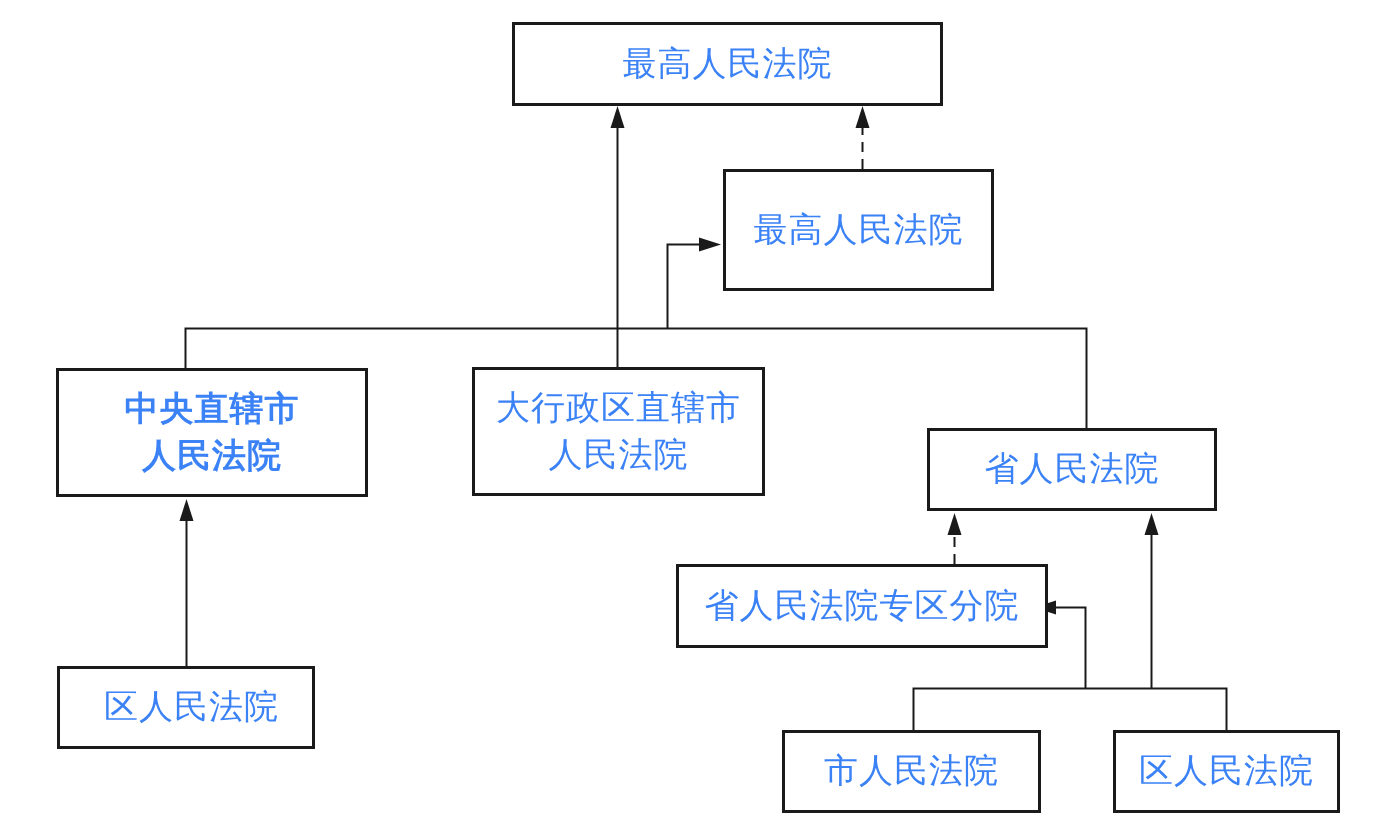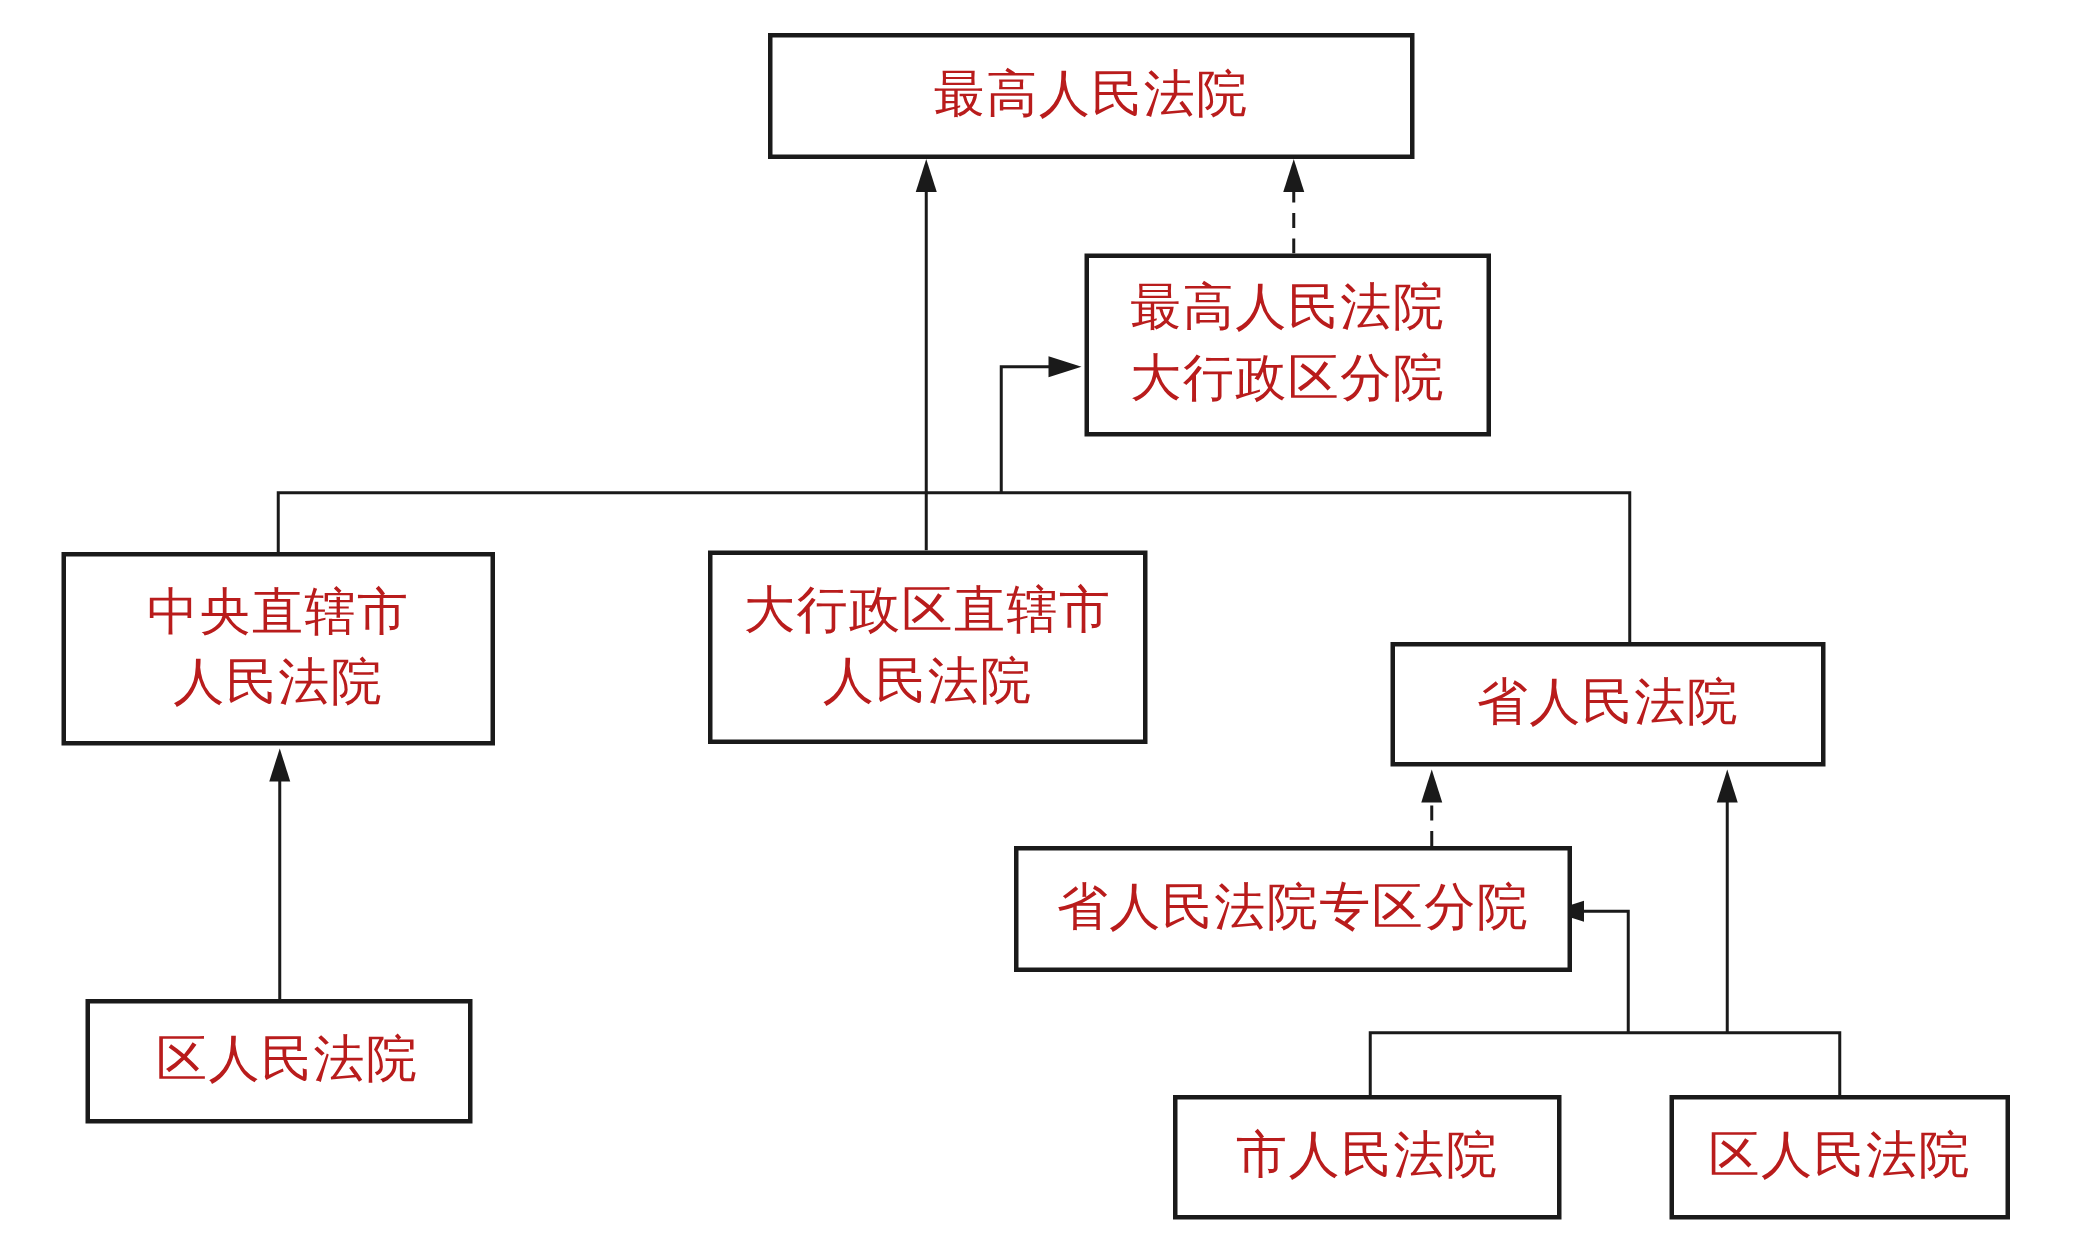--- a/index.html
+++ b/index.html
@@ -19,29 +19,29 @@
   .node {
     position: absolute;
     box-sizing: border-box;
     border: 3.5px solid #1a1a1a;
     background: #ffffff;
     display: flex;
     flex-direction: column;
     align-items: center;
     justify-content: center;
     text-align: center;
-    color: #b91c1c;
+    color: #3b82f6;
     font-size: 34px;
     line-height: 1.38;
     letter-spacing: 1px;
     white-space: nowrap;
   }
   .b-supreme    { left: 512px; top: 22px;  width: 431px; height: 84px;  }
   .b-branch     { left: 723px; top: 169px; width: 271px; height: 122px; }
-  .b-central    { left: 41px;  top: 368px; width: 289px; height: 129px; }
+  .b-central    { left: 56px;  top: 368px; width: 312px; height: 129px; font-weight: bold; }
   .b-regional   { left: 472px; top: 367px; width: 293px; height: 129px; text-align: right; }
   .b-province   { left: 927px; top: 428px; width: 290px; height: 83px;  }
   .b-prefbranch { left: 676px; top: 564px; width: 372px; height: 84px;  }
   .b-district   { left: 57px;  top: 666px; width: 258px; height: 83px; padding-left: 11px;  }
   .b-city       { left: 782px; top: 730px; width: 259px; height: 83px; align-items: center;  }
   .b-county     { left: 1113px; top: 730px; width: 227px; height: 83px; }
   .edge { stroke: #1a1a1a; stroke-width: 2; fill: none; }
   .edge-dashed { stroke-dasharray: 10 7; }
   .arrowhead { fill: #1a1a1a; stroke: none; }
 </style>
@@ -95,21 +95,20 @@
       <polygon class="arrowhead" points="1034,607.5 1056,600.5 1056,614.5"></polygon>
     </g>
   </svg>
 
   <div class="node b-supreme">
     <span>最高人民法院</span>
   </div>
 
   <div class="node b-branch">
     <span>最高人民法院</span>
-    <span>大行政区分院</span>
   </div>
 
   <div class="node b-central">
     <span>中央直辖市</span>
     <span>人民法院</span>
   </div>
 
   <div class="node b-regional">
     <span>大行政区直辖市</span>
     <span>人民法院</span>

